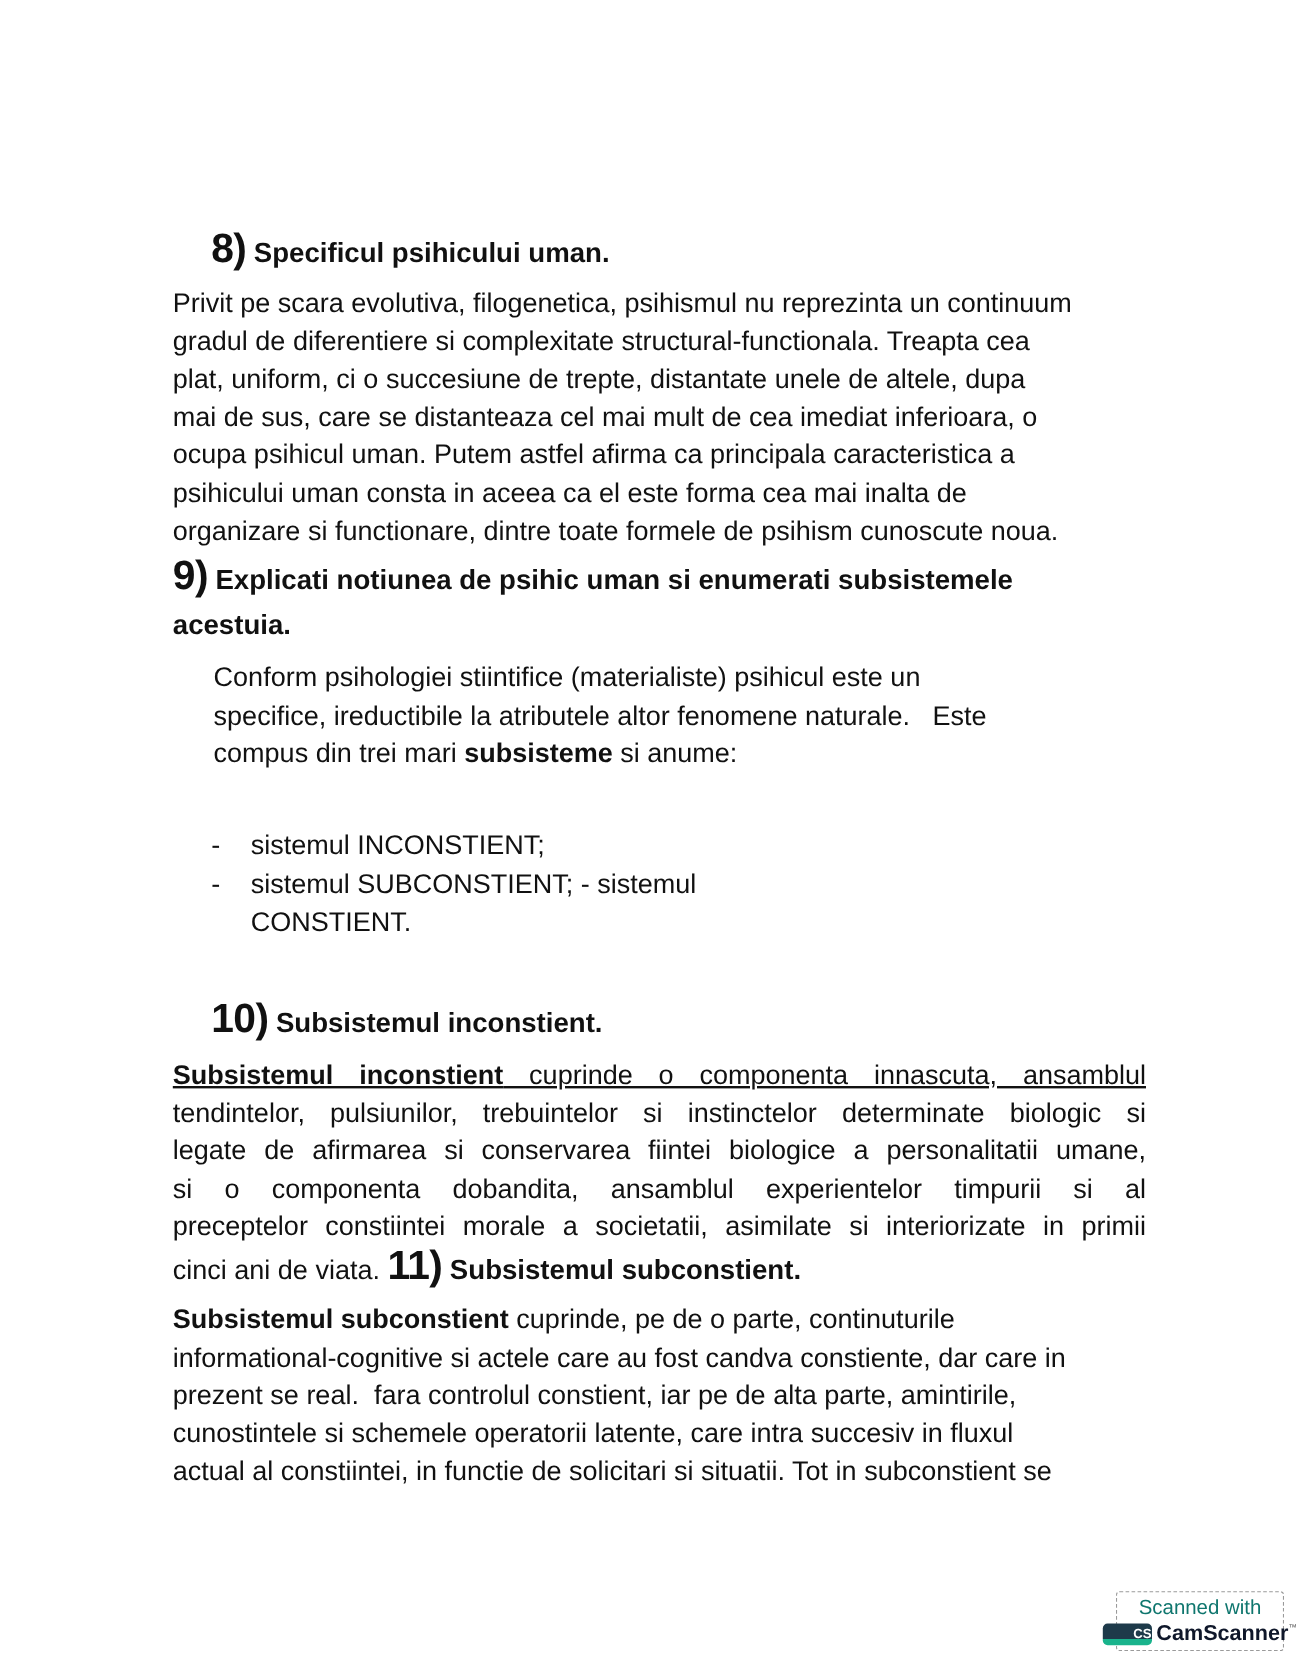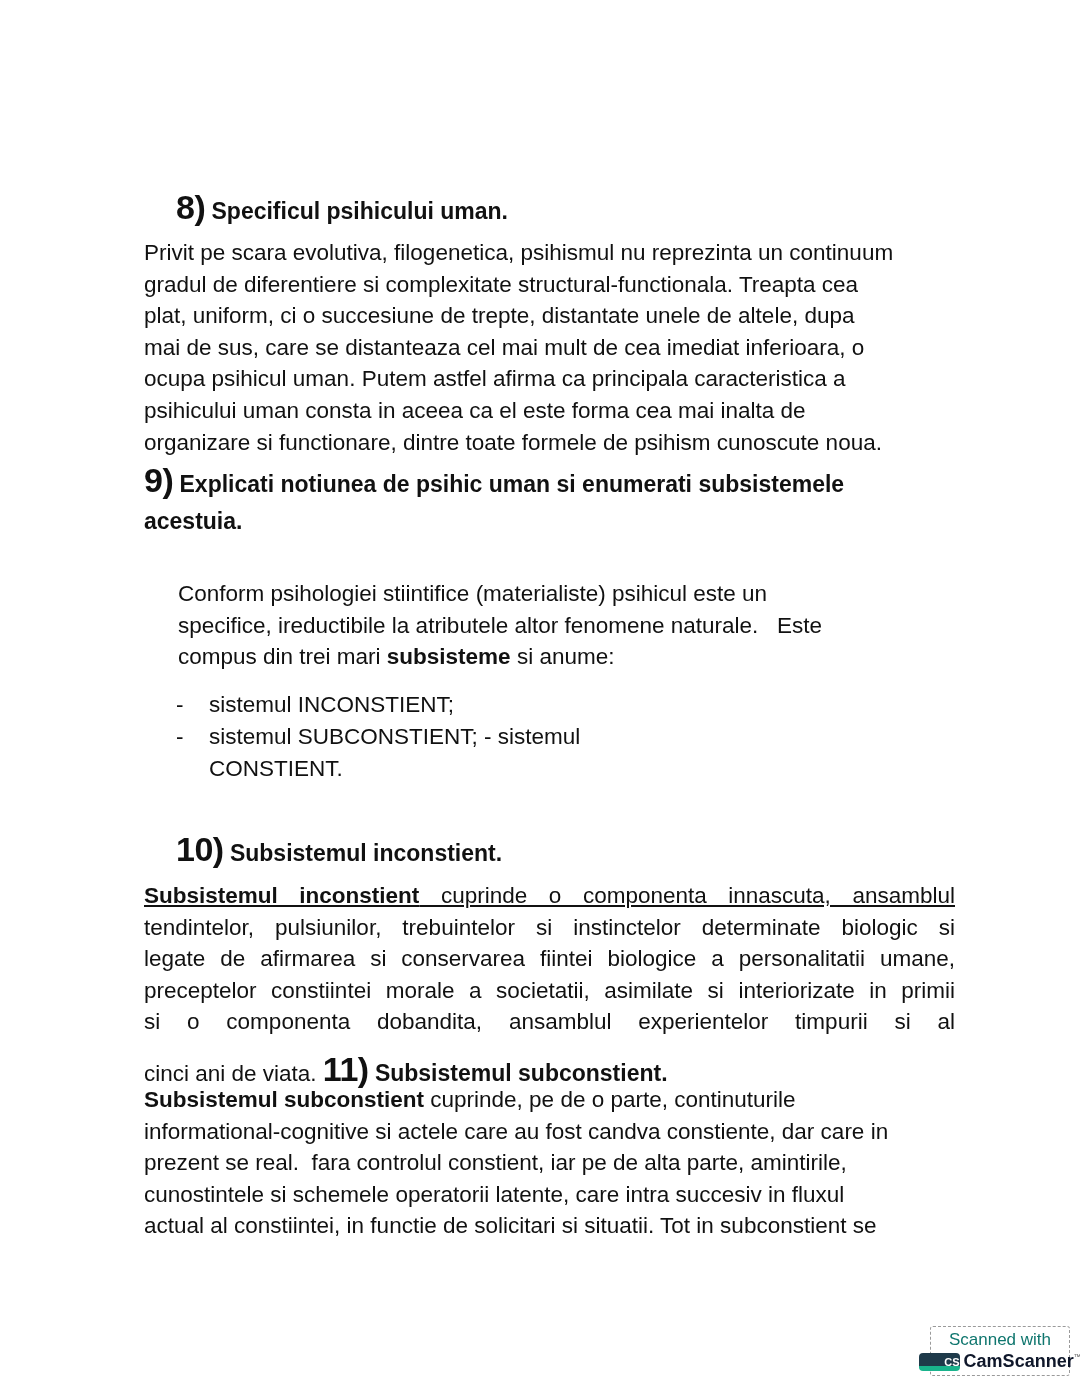--- a/index.html
+++ b/index.html
@@ -50,21 +50,21 @@
     <div>organizare si functionare, dintre toate formele de psihism cunoscute noua.</div>
   </div>
 
   <div class="blk" style="top:462px; line-height:36px;">
     <div>
       <span class="num">9)</span>
       <span class="htitle">Explicati notiunea de psihic uman si enumerati subsistemele</span>
     </div>
     <div class="htitle">acestuia.</div>
   </div>
-  <div class="blk ind" style="top:578px;">
+  <div class="blk ind" style="top:549px;">
     <div>Conform psihologiei stiintifice (materialiste) psihicul este un</div>
     <div style="white-space:pre;">specifice, ireductibile la atributele altor fenomene naturale.   Este</div>
     <div style="white-space:pre;"><span>compus din trei mari </span><span class="b">subsisteme</span><span> si anume:</span></div>
   </div>
   <div class="list" style="top:689px;">
     <div class="li">
       <span class="dash">-</span>
       <span>sistemul INCONSTIENT;</span>
     </div>
     <div class="li">
@@ -78,25 +78,25 @@
   </div>
 
   <div class="blk" style="left:158px; top:834px;">
     <span class="num">10)</span>
     <span class="htitle">Subsistemul inconstient.</span>
   </div>
   <div class="blk just" style="top:880px; width:811px;">
     <div class="just" style="text-align-last:justify;text-decoration:underline;"><span class="b">Subsistemul inconstient</span><span> cuprinde o componenta innascuta, ansamblul</span></div>
     <div style="text-align:justify; text-align-last:justify;">tendintelor, pulsiunilor, trebuintelor si instinctelor determinate biologic si</div>
     <div style="text-align:justify; text-align-last:justify;">legate de afirmarea si conservarea fiintei biologice a personalitatii umane,</div>
+    <div style="text-align:justify; text-align-last:justify;">si o componenta dobandita, ansamblul experientelor timpurii si al</div>
     <div style="text-align:justify; text-align-last:justify;">preceptelor constiintei morale a societatii, asimilate si interiorizate in primii</div>
-    <div style="text-align:justify; text-align-last:justify;">si o componenta dobandita, ansamblul experientelor timpurii si al</div>
   </div>
 
-  <div class="blk" style="top:1043px; line-height:52px;">
+  <div class="blk" style="top:1043px; line-height:24px;">
     <span style="white-space:pre;">cinci ani de viata. </span><span class="num">11)</span>
     <span class="htitle">Subsistemul subconstient.</span>
   </div>
 
   <div class="blk" style="top:1084px;">
     <div><span class="b">Subsistemul subconstient</span><span> cuprinde, pe de o parte, continuturile</span></div>
     <div>informational-cognitive si actele care au fost candva constiente, dar care in</div>
     <div style="white-space:pre;">prezent se real.  fara controlul constient, iar pe de alta parte, amintirile,</div>
     <div>cunostintele si schemele operatorii latente, care intra succesiv in fluxul</div>
     <div>actual al constiintei, in functie de solicitari si situatii. Tot in subconstient se</div>

